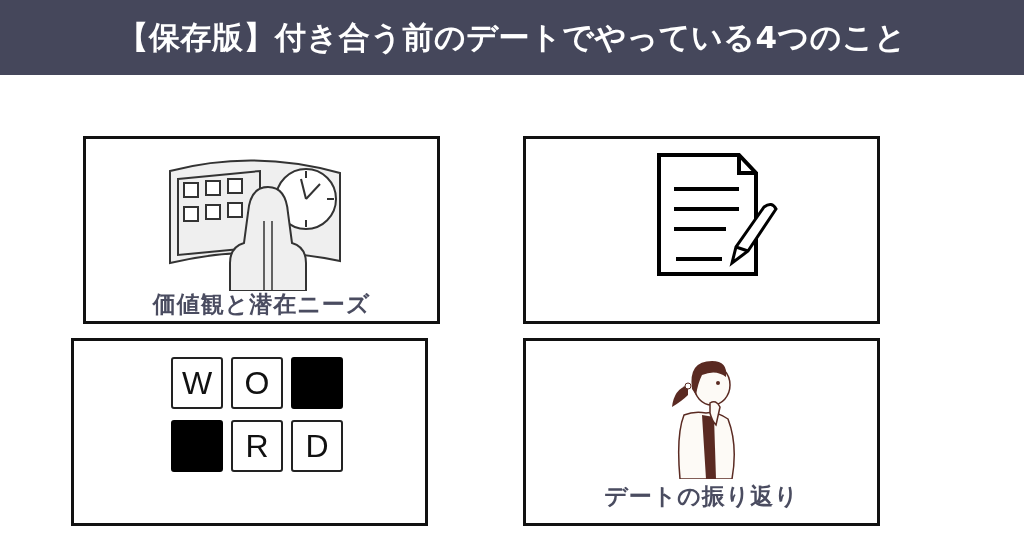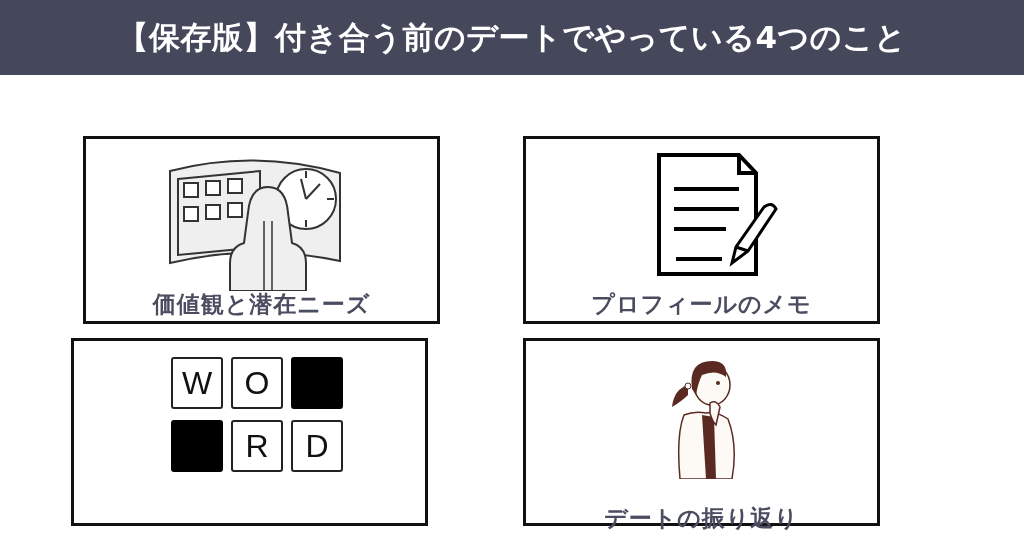--- a/index.html
+++ b/index.html
@@ -70,21 +70,20 @@
     <path d="M85 4 L85 22 L102 22" fill="none" stroke="#000" stroke-width="4"></path>
     <g stroke="#000" stroke-width="4">
       <line x1="20" y1="38" x2="85" y2="38"></line>
         <line x1="20" y1="58" x2="85" y2="58"></line>
       <line x1="20" y1="78" x2="72" y2="78"></line>
         <line x1="22" y1="108" x2="68" y2="108"></line>
     </g>
     <path d="M78 112 L82 96 L110 56 Q118 50 122 58 L94 100 Z" fill="#fff" stroke="#000" stroke-width="3"></path>
     <line x1="82" y1="96" x2="94" y2="100" stroke="#000" stroke-width="3"></line>
   </svg>
-  <div class="card-label" style="top:150px;">プロフィールのメモ</div>
 </div>
 
 <div class="card" style="left:71px; top:338px; width:357px; height:188px;">
   <div style="position:absolute; left:97px; top:16px; width:176px; height:120px;">
     <div class="tile" style="left:0; top:0;">W</div>
     <div class="tile" style="left:60px; top:0;">O</div>
     <div class="tile black" style="left:120px; top:0;"></div>
     <div class="tile black" style="left:0; top:63px;"></div>
     <div class="tile" style="left:60px; top:63px;">R</div>
     <div class="tile" style="left:120px; top:63px;">D</div>
@@ -95,14 +94,14 @@
   <svg class="illus" style="left:140px; top:14px;" width="80" height="124" viewBox="0 0 80 124">
     <path d="M18 60 Q10 80 14 124 L66 124 Q72 90 62 64 Q50 56 40 58 Q28 56 18 60 Z" fill="#fdfaf6" stroke="#5a2a22" stroke-width="1.5"></path>
     <path d="M36 60 L40 124 L50 124 L48 62 Z" fill="#5a2a22"></path>
     <ellipse cx="46" cy="30" rx="18" ry="20" fill="#fdfaf6" stroke="#5a2a22" stroke-width="1.5"></ellipse>
     <path d="M26 34 Q22 6 46 6 Q62 6 60 22 Q50 14 36 20 Q32 28 30 40 Z" fill="#5a2a22"></path>
     <path d="M22 30 Q8 34 6 52 Q16 46 22 40 Z" fill="#5a2a22"></path>
     <circle cx="22" cy="31" r="3" fill="#fff" stroke="#5a2a22"></circle>
     <circle cx="52" cy="28" r="2" fill="#5a2a22"></circle>
     <path d="M44 48 Q50 44 54 52 L50 70 Q46 66 44 58 Z" fill="#fdfaf6" stroke="#5a2a22" stroke-width="1.5"></path>
   </svg>
-  <div class="card-label" style="top:162px;text-align:center;">デートの振り返り</div>
+  <div class="card-label" style="top:140px;text-align:center;">デートの振り返り</div>
 </div>
 
 </body></html>

